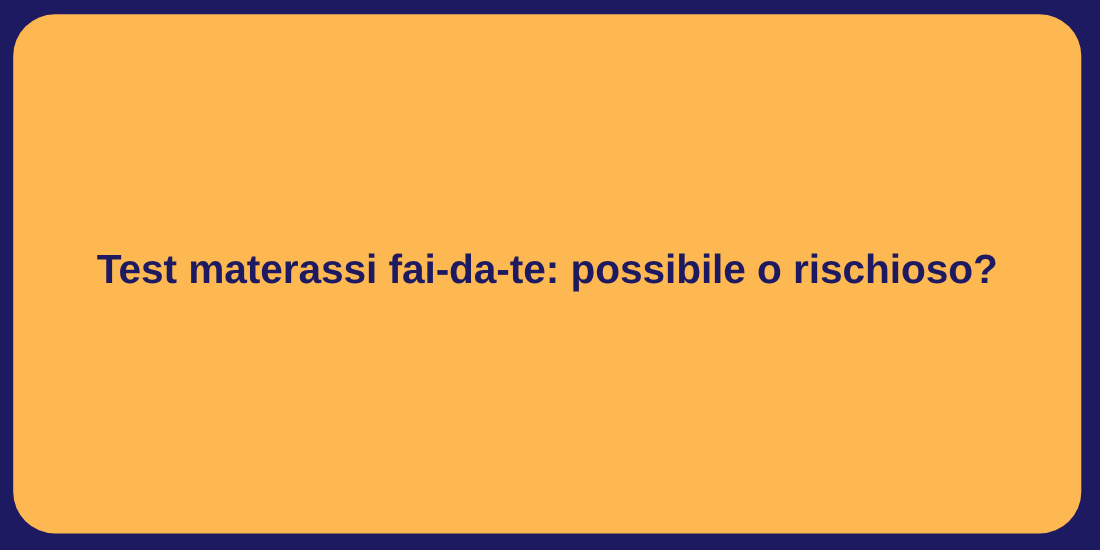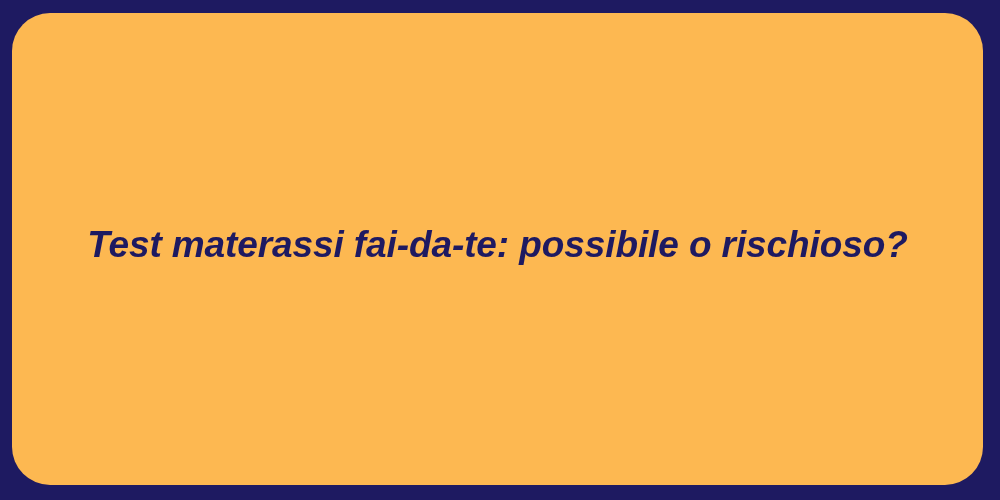--- a/index.html
+++ b/index.html
@@ -29,21 +29,20 @@
   .banner-card {
     box-sizing: border-box;
     width: 100%;
     height: 100%;
     background: #fdb851;           
     border-radius: 38px;
 
     display: flex;
     align-items: center;
     justify-content: center;
-    font-style: italic;
   }
 
   
   .banner-title {
     margin: 0;
     padding: 0 40px;
     position: relative;
     top: -4px;                     
 
     font-family: "Liberation Sans", sans-serif;

